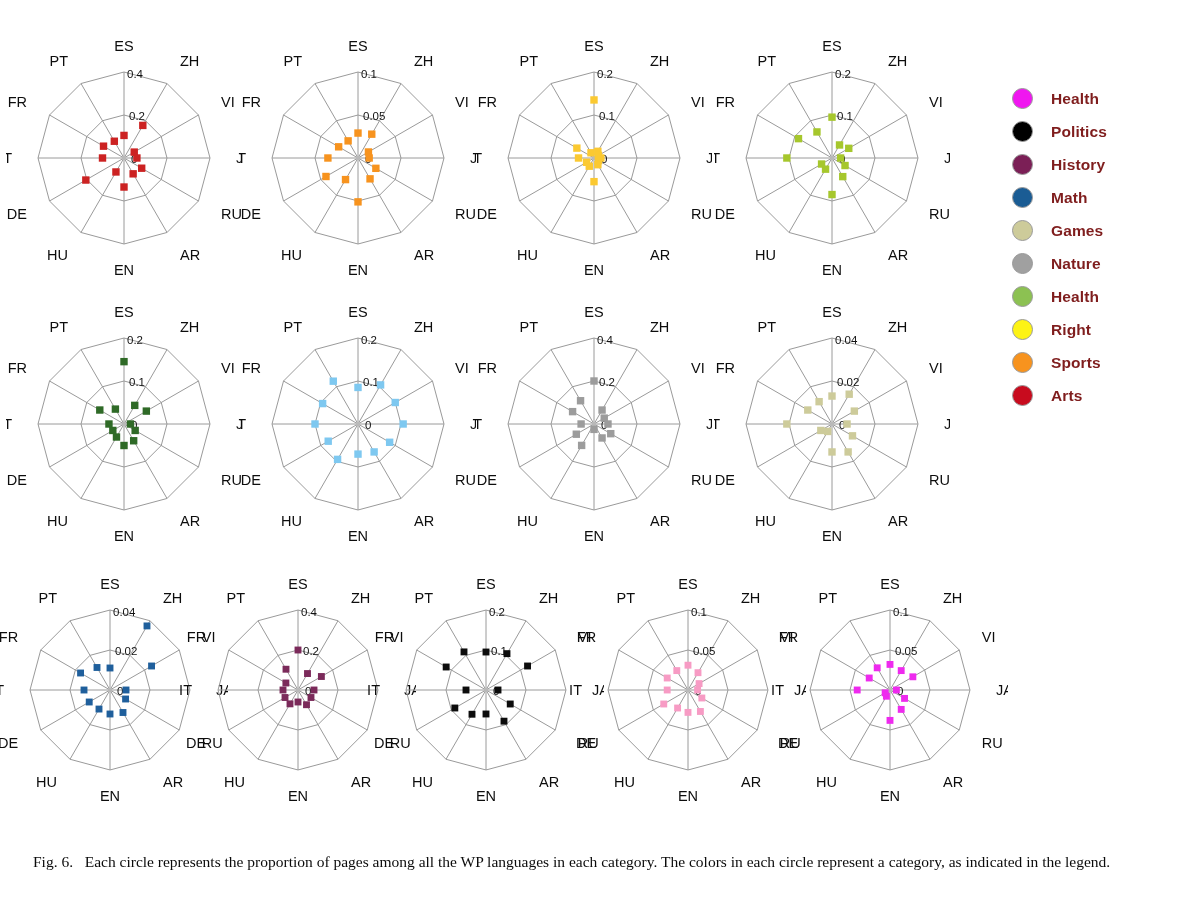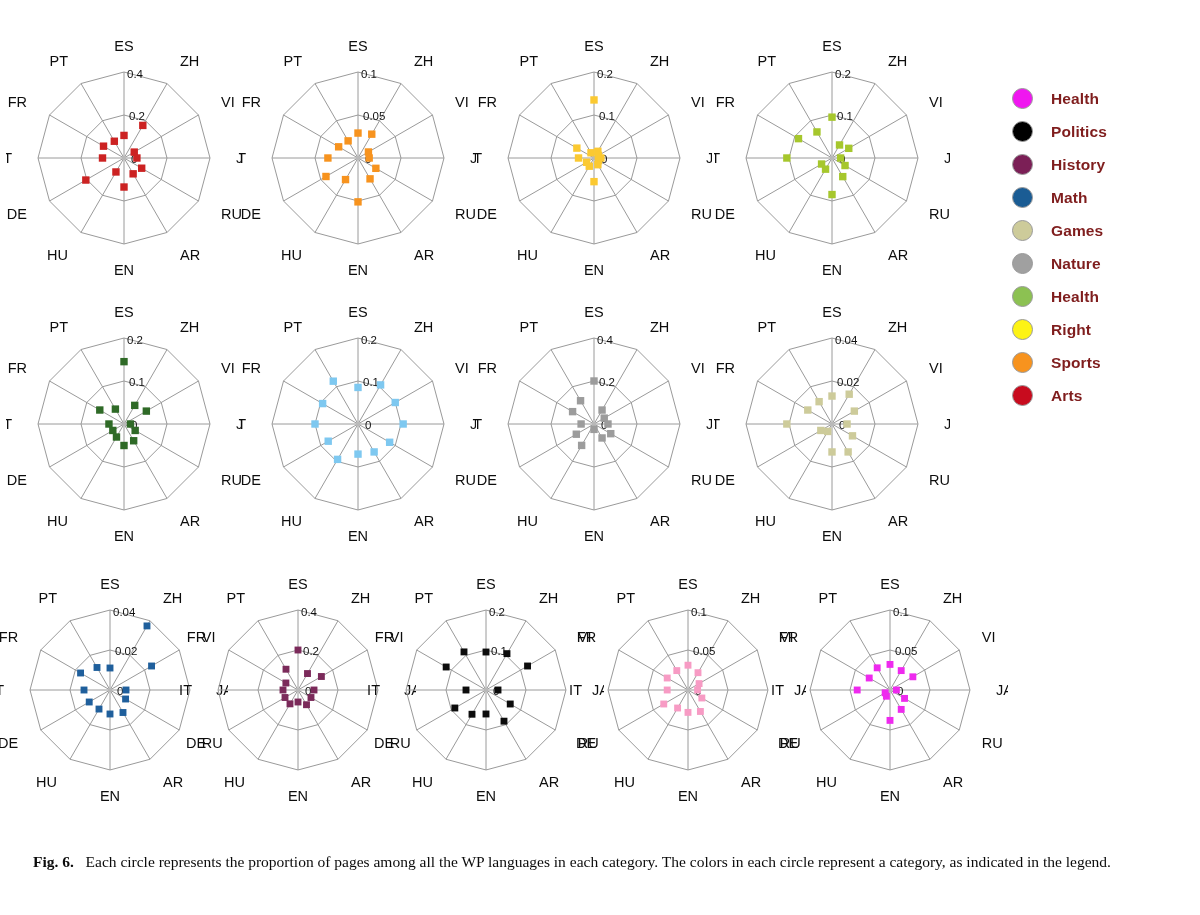--- a/index.html
+++ b/index.html
@@ -59,21 +59,21 @@
     position:absolute;
     left:33px;
     top:852px;
     width:1140px;
     font-family:"Liberation Serif", serif;
     font-size:15.5px;
     line-height:1.30;
     color:#0b0b0b;
     text-align:justify;
   }
-  .caption b{font-weight:bold;}
+  .caption b{font-weight:normal;}
   text{font-family:"Liberation Sans", sans-serif;}
 </style>
 </head>
 <body>
 
 <div id="figure">
 
   <div class="panels" id="panels">
       <div class="panel" style="left: 6px; top: 0px;">
         <svg width="236" height="264" viewBox="0 0 236 264">

